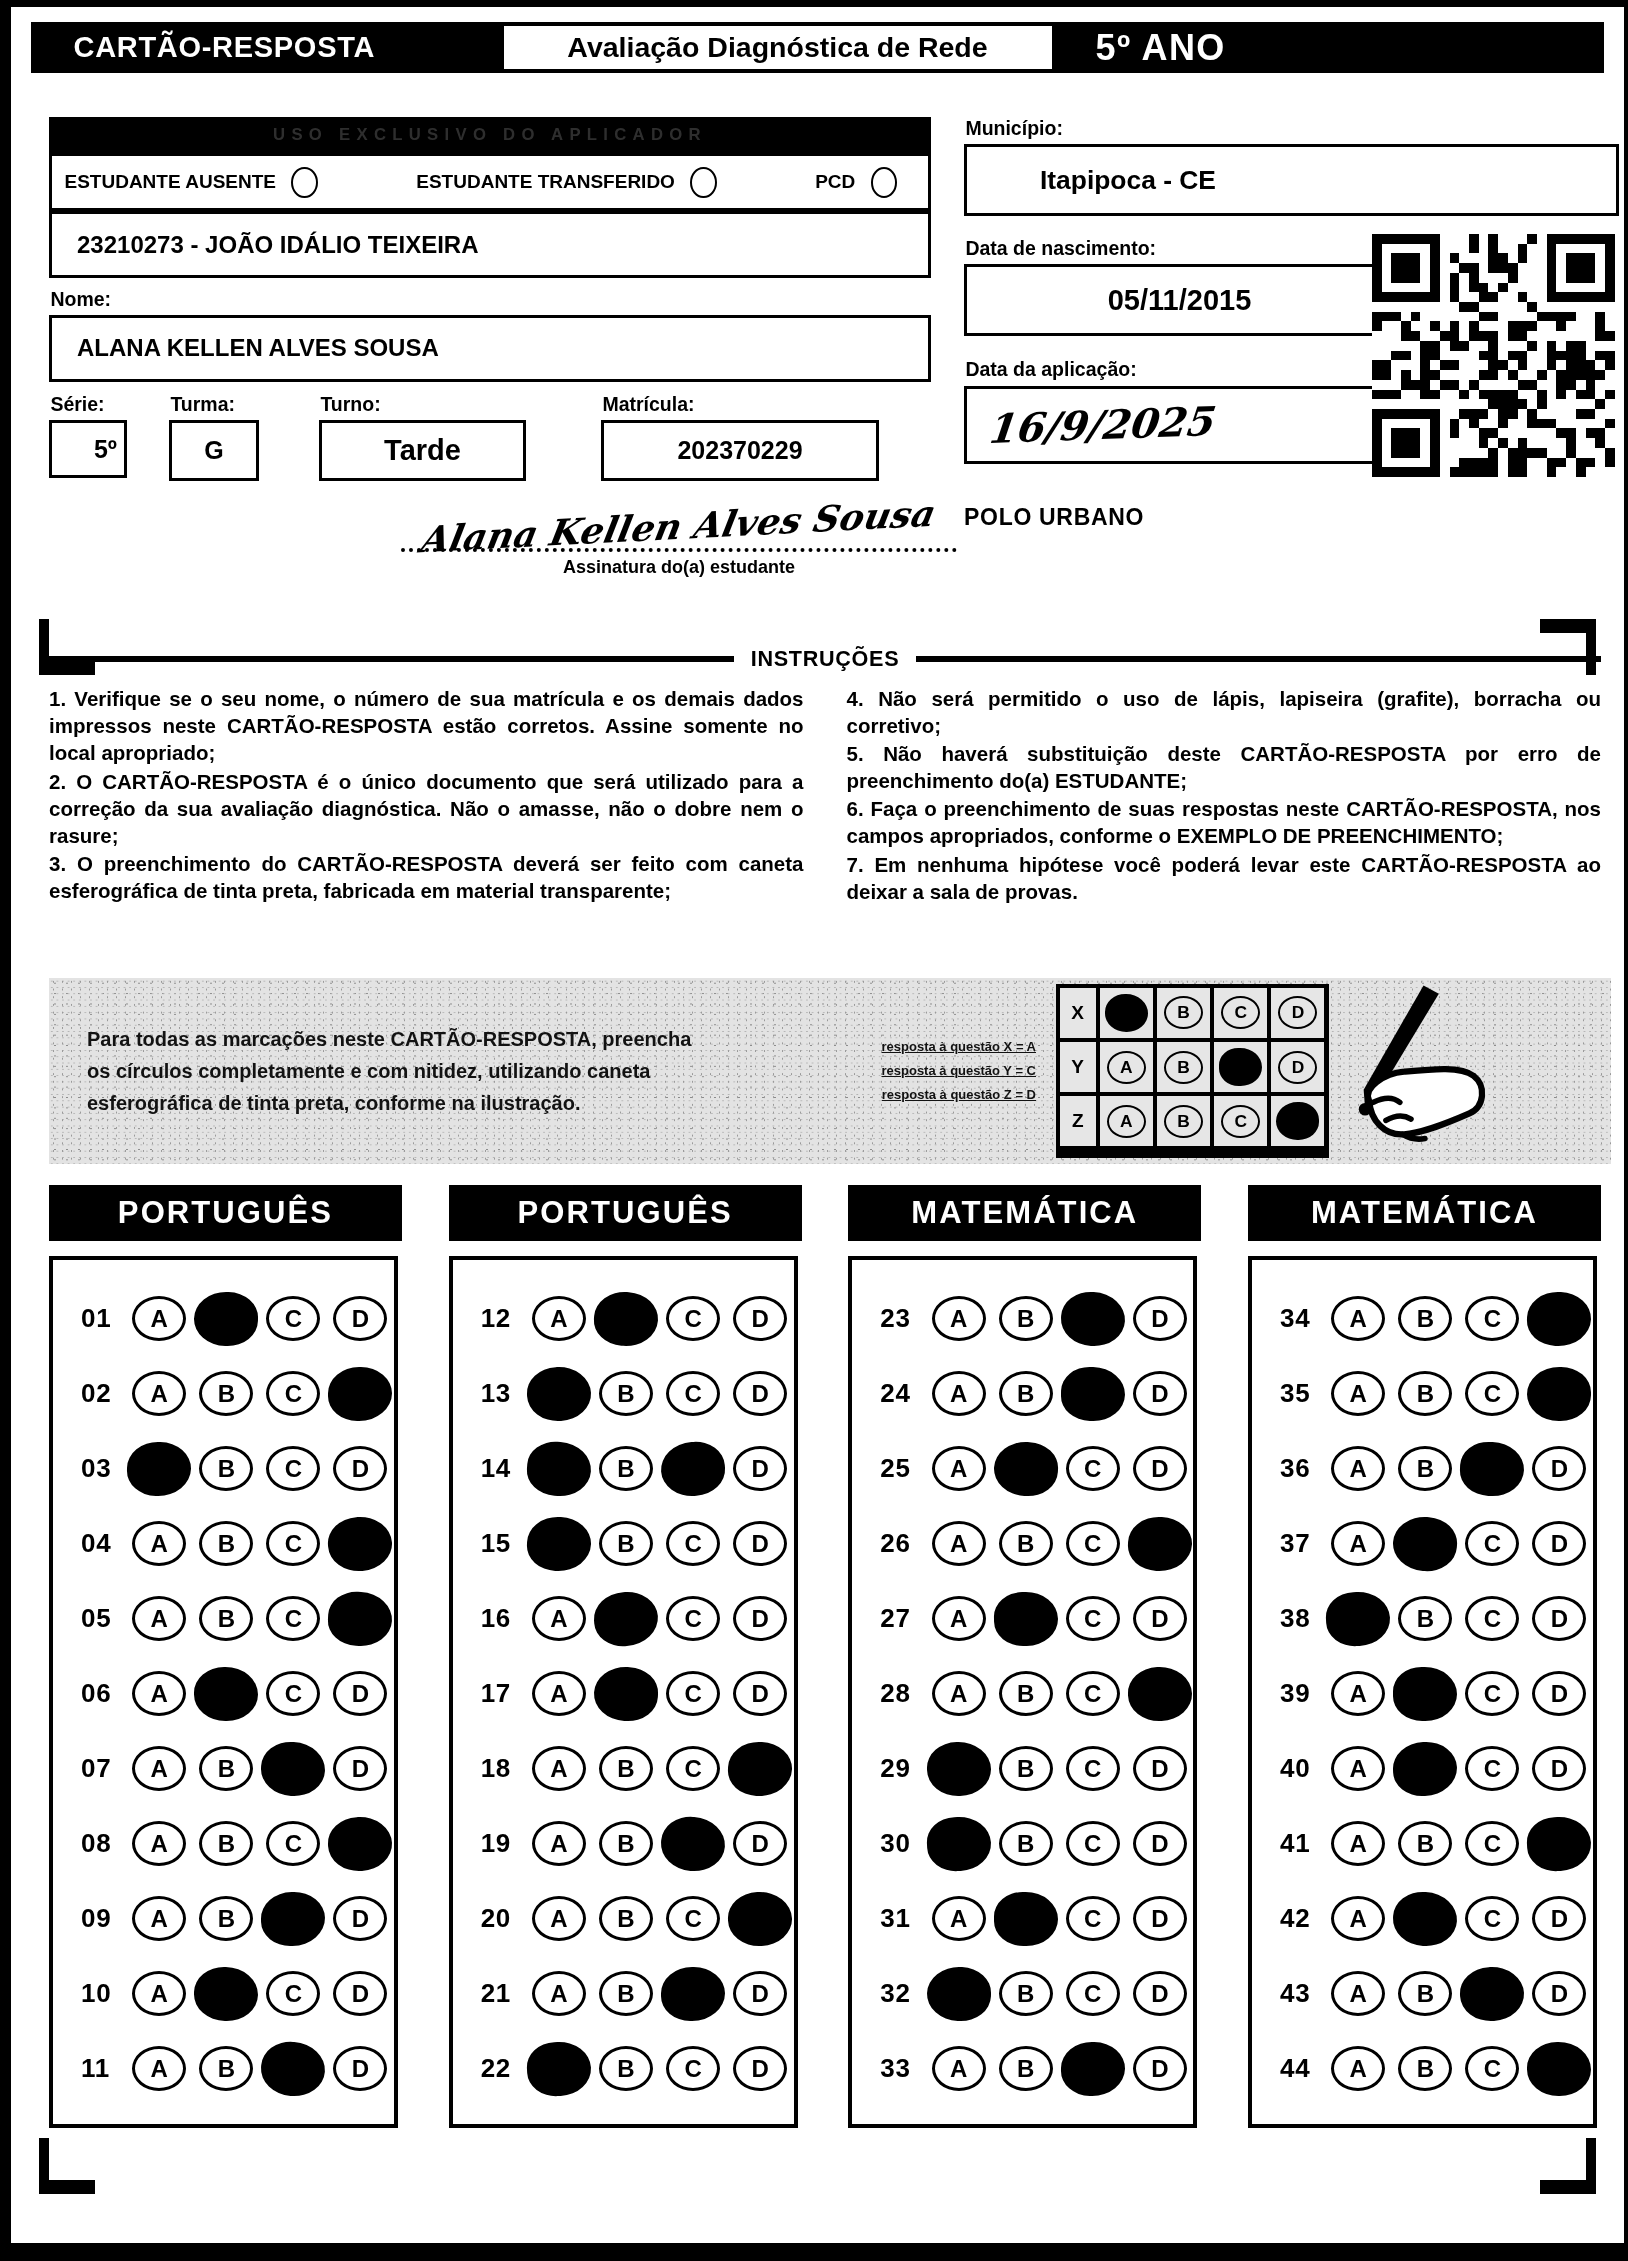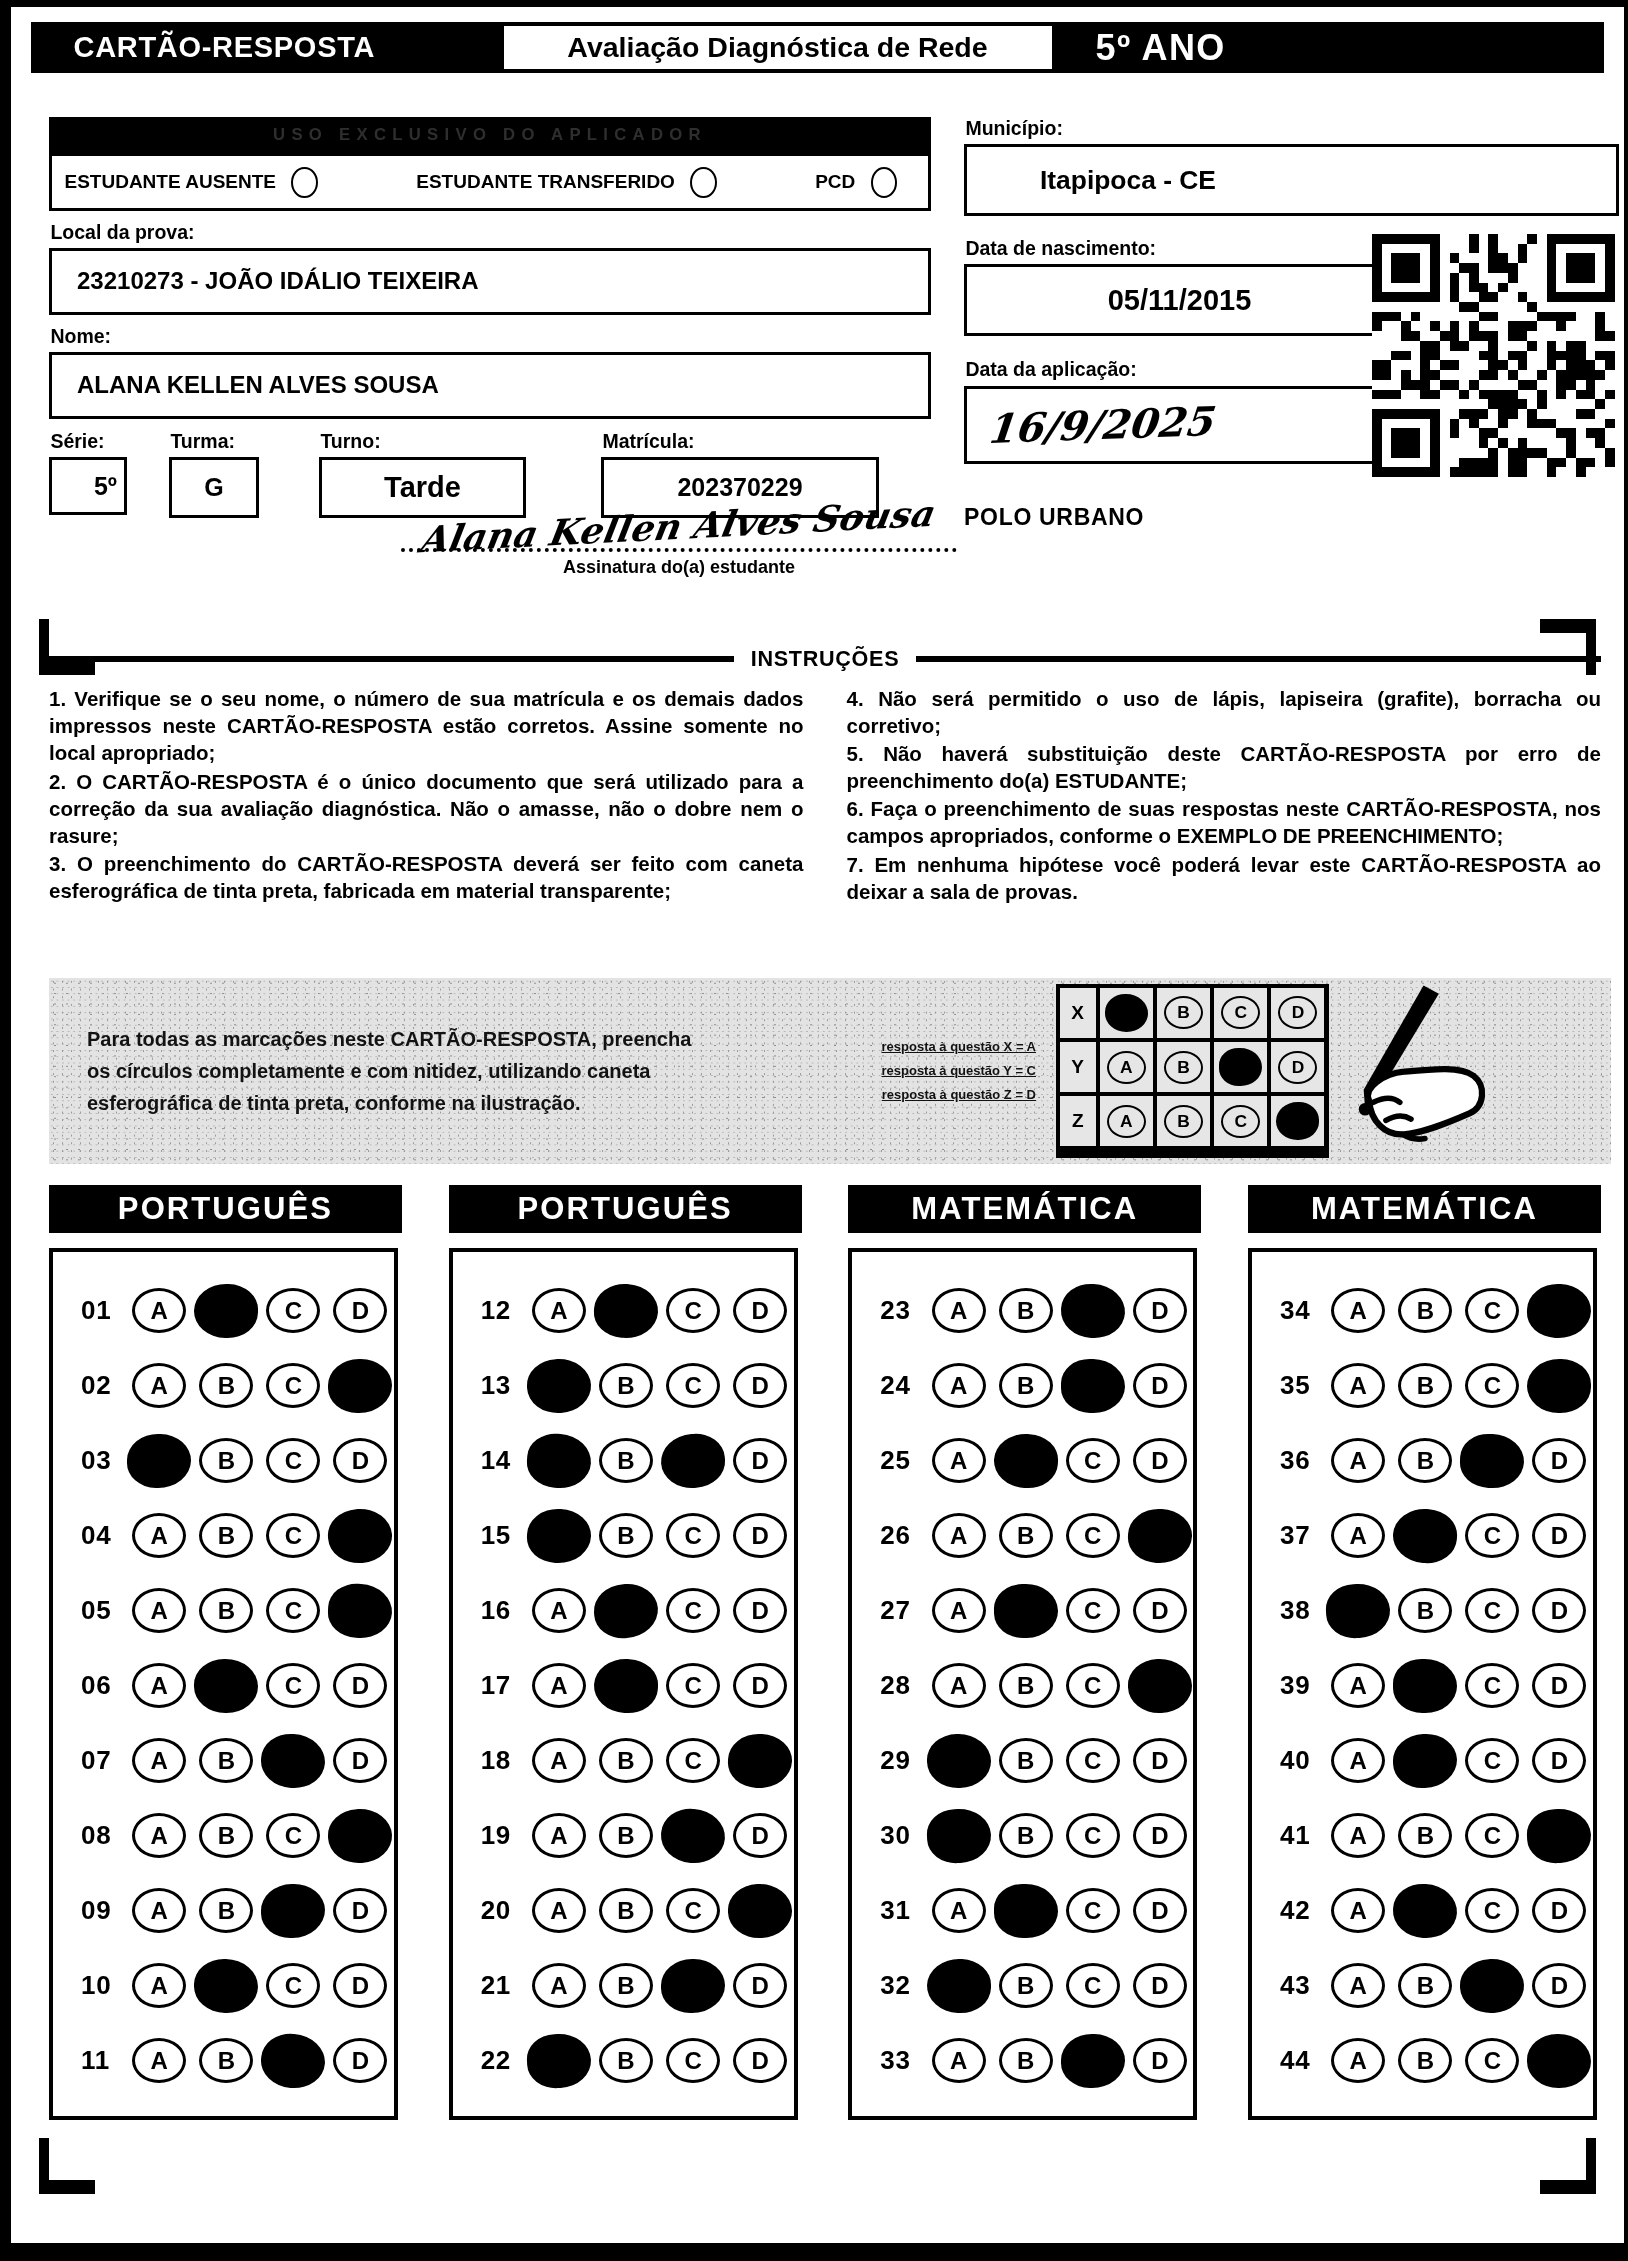--- a/index.html
+++ b/index.html
@@ -79,21 +79,21 @@
   .ex-cell{background:#e6e6e6; display:flex; align-items:center; justify-content:center;}
   .ex-rowlabel{font-size:19px; font-weight:bold;}
   .ex-bubble{width:39px; height:33px; border:2.8px solid #000; border-radius:50%;
     display:flex; align-items:center; justify-content:center; font-size:17.4px; font-weight:bold;
     box-sizing:border-box; background:transparent;}
   .ex-bubble.filled{background:#000; border-color:#000; width:43px; height:38px; border-radius:48% 52% 50% 50%;}
   .hand-ill{position:relative; width:209px; height:174px; margin-left:-42px; z-index:3;}
   
   .answers{position:absolute; top:1178px; left:38px; width:1552px; display:flex; justify-content:space-between;}
   .ans-col{width:353px;}
-  .ans-header{height:48px; background:#000; color:#fff; display:flex; align-items:center;
+  .ans-header{height:56px; background:#000; color:#fff; display:flex; align-items:center;
     justify-content:center; font-size:31px; font-weight:bold; letter-spacing:2.1px;}
   .ans-box{margin-top:15.3px; border:4.9px solid #000; box-sizing:border-box; width:349px;
     padding:21px 0 18px 28px;}
   .ans-row{height:75px; display:flex; align-items:center;}
   .ans-num{width:46px; font-size:26px; font-weight:bold; letter-spacing:0.7px;}
   .slot{width:69px; display:flex; align-items:center; justify-content:center;}
   .bubble{width:54px; height:45px; border:3.5px solid #000; border-radius:50%;
     display:flex; align-items:center; justify-content:center; font-size:24px; font-weight:bold;
     box-sizing:border-box;}
   .bubble.filled{width:64px; height:54px; background:#000; border-color:#000;}
@@ -121,21 +121,20 @@
         <div class="status-item">
           <span>ESTUDANTE TRANSFERIDO</span>
           <span class="s-circle"></span>
         </div>
         <div class="status-item">
           <span>PCD</span>
           <span class="s-circle"></span>
         </div>
       </div>
 
-    <div class="f-label">Local da prova:</div>
     <div class="value-box vb-big">
       <span>23210273 - JOÃO IDÁLIO TEIXEIRA</span>
     </div>
 
     <div class="f-label">Nome:</div>
     <div class="value-box vb-big">
       <span>ALANA KELLEN ALVES SOUSA</span>
     </div>
 
     <div class="fields-row">

